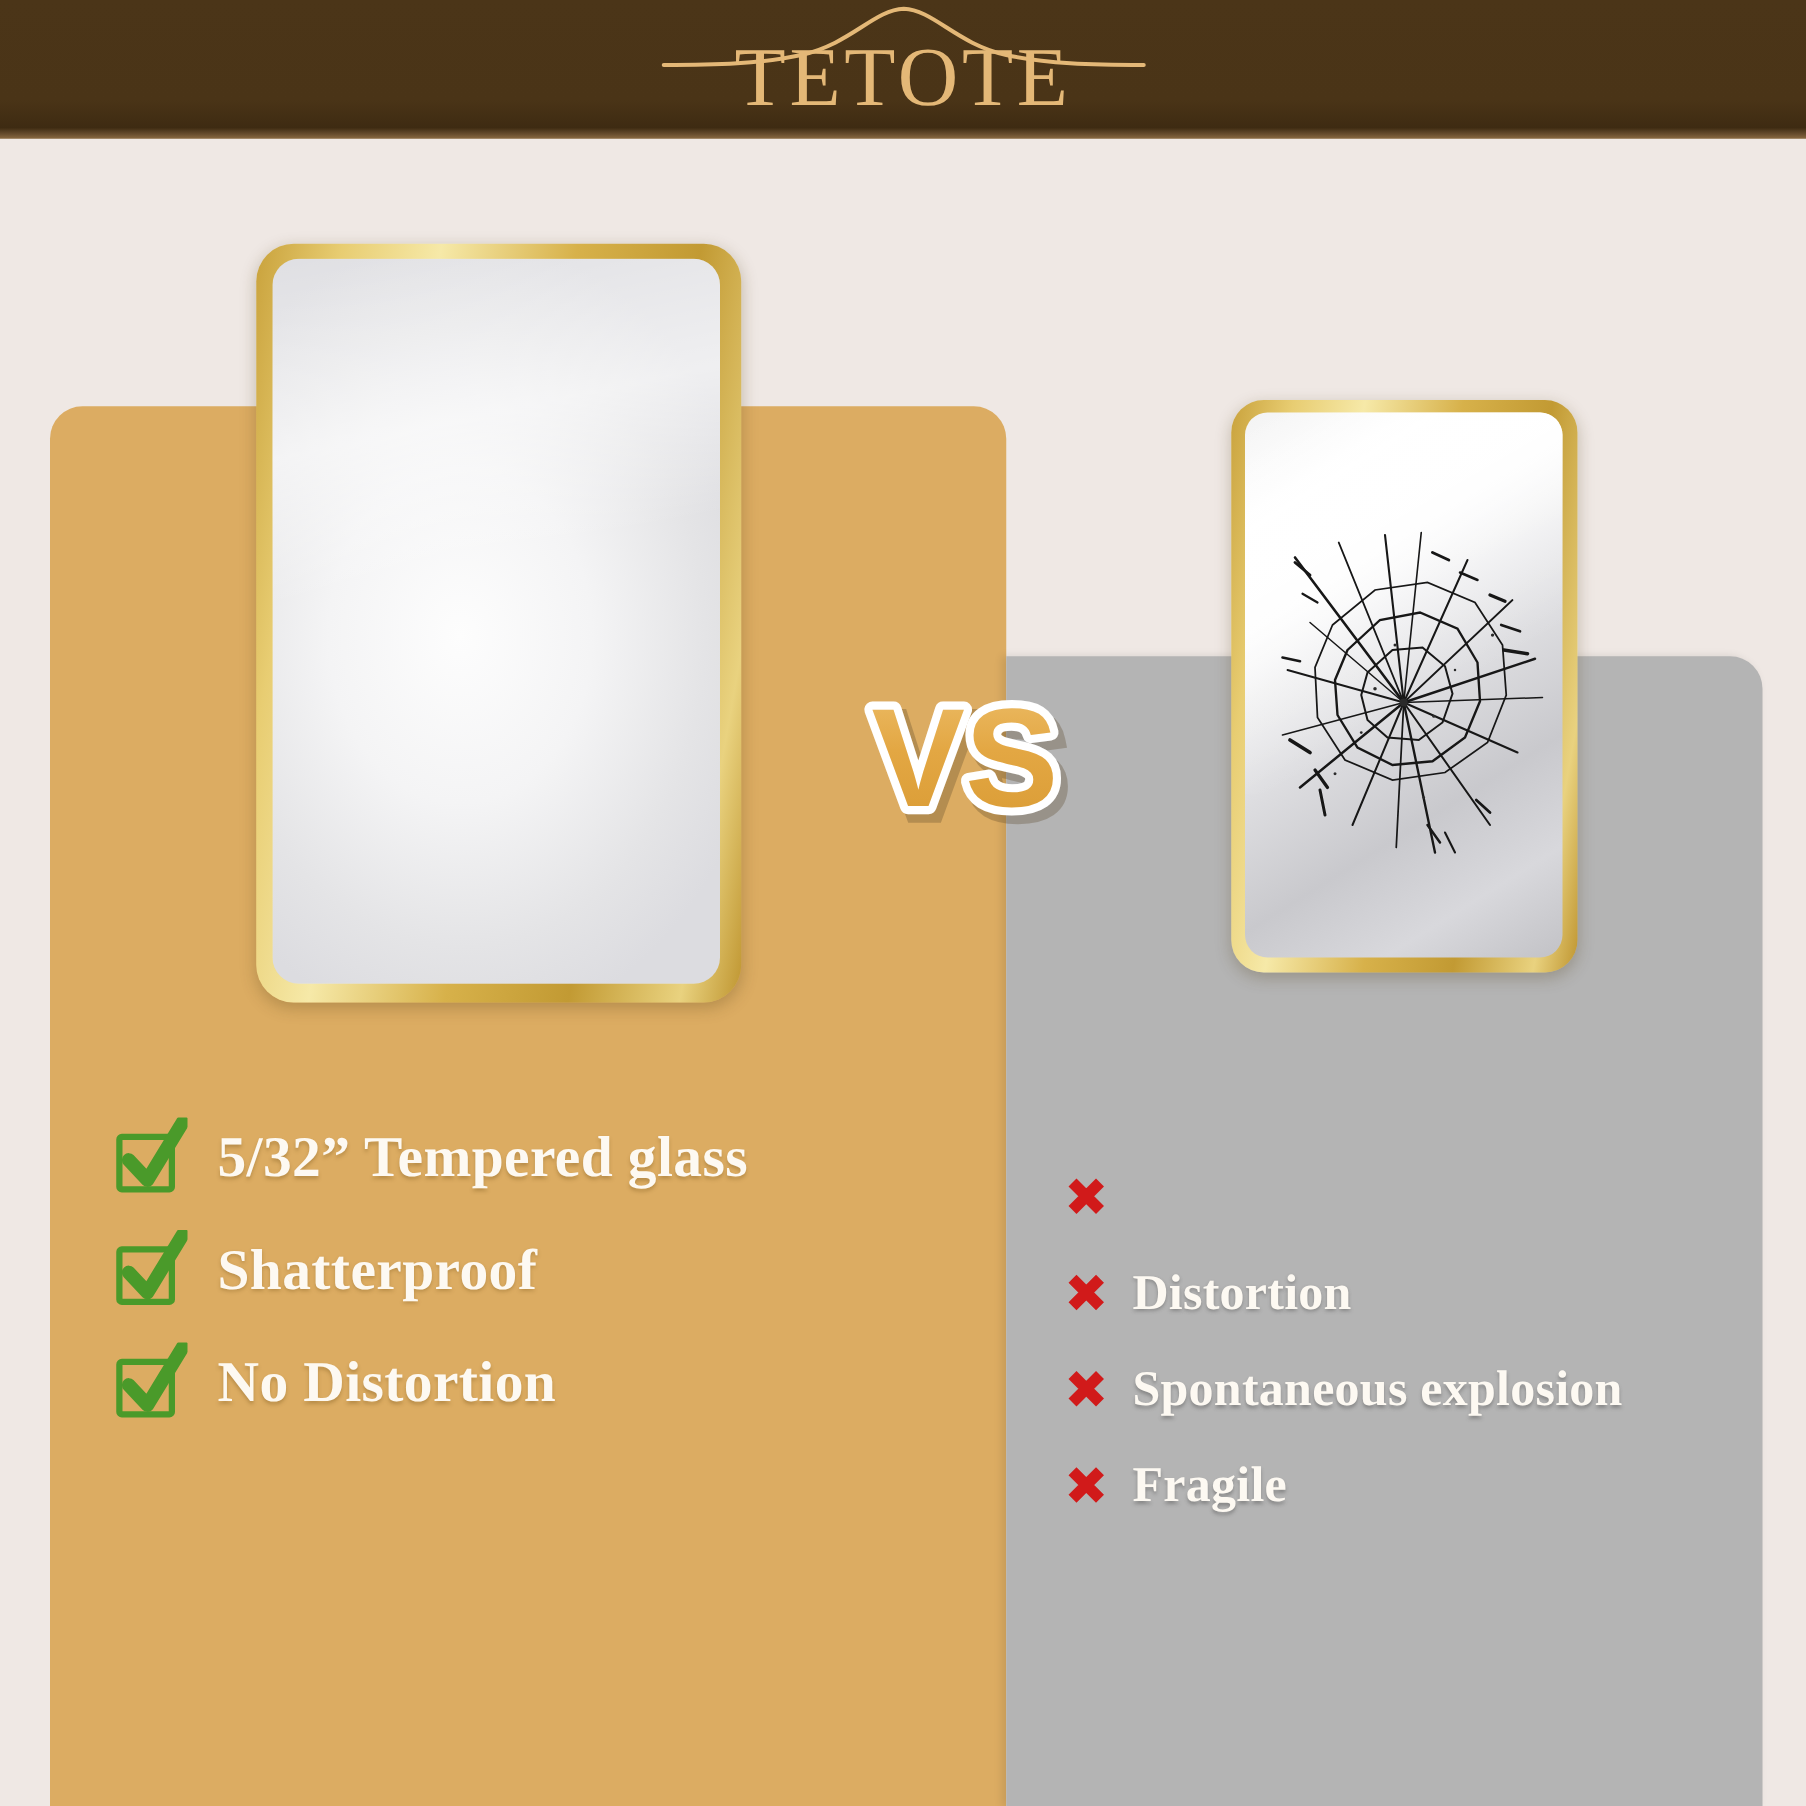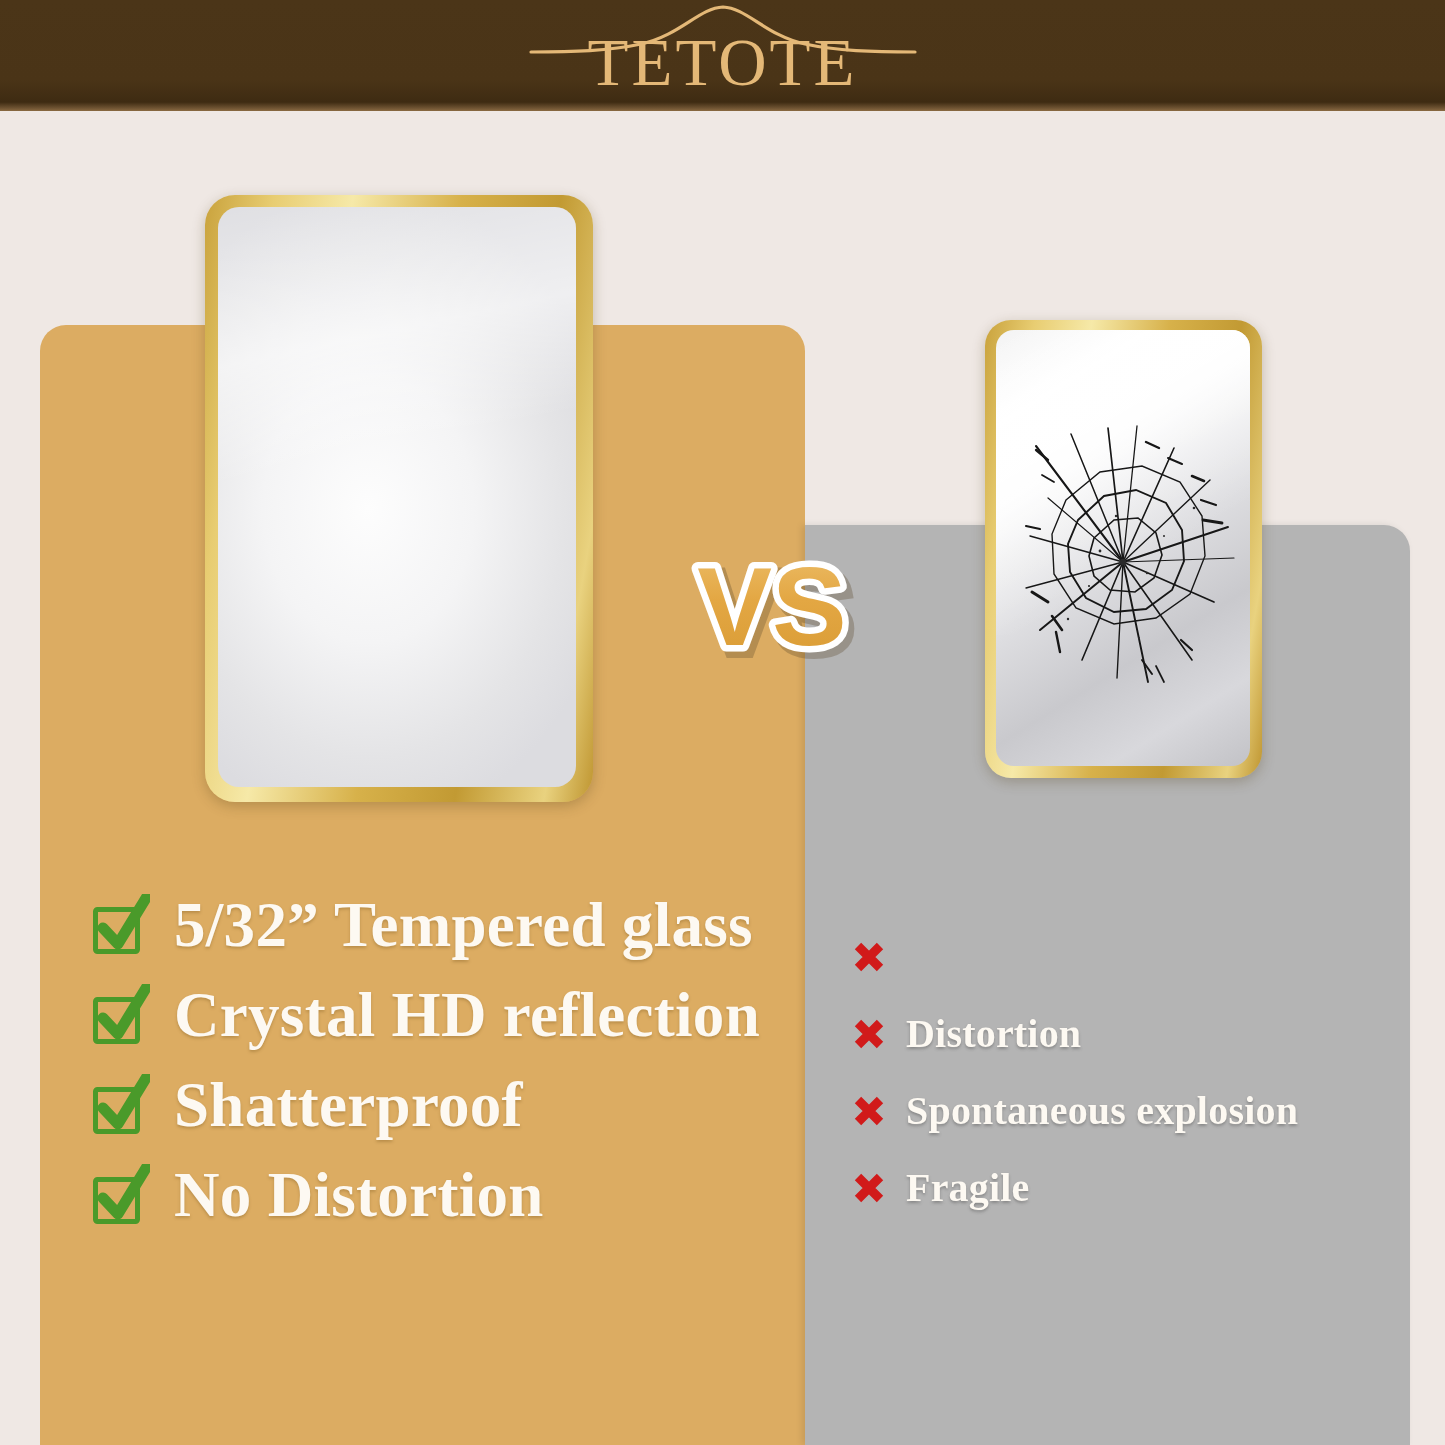--- a/index.html
+++ b/index.html
@@ -157,21 +157,21 @@
   }
   #list-pros .icon-box { width: 58px; height: 62px; margin-right: 24px; }
   #list-cons .icon-box { width: 34px; height: 36px; margin-right: 20px; }
 
   .feature-label {
     color: #fdf9f2;
     font-family: "Liberation Serif", "DejaVu Serif", serif;
     font-weight: bold;
   }
   #list-pros .feature-label {
-    font-size: 63px;
+    font-size: 46px;
     letter-spacing: 0.3px;
     text-shadow: 0 2px 3px rgba(120,85,30,0.35);
   }
   #list-cons .feature-label {
     font-size: 40px;
     letter-spacing: 0.2px;
     text-shadow: 0 2px 3px rgba(70,70,70,0.40);
   }
 </style>
 </head>
@@ -275,41 +275,34 @@
   <div class="feature-list" id="list-pros">
 
     <div class="feature-row">
       <svg class="icon-box" viewBox="0 0 58 62">
         <rect x="3.5" y="15.5" width="42" height="42" rx="2" fill="none" stroke="#4A9A2A" stroke-width="5"></rect>
         <path d="M11 34 L 26 50 L 54 4" fill="none" stroke="#4A9A2A" stroke-width="11" stroke-linecap="round" stroke-linejoin="round"></path>
       </svg>
       <span class="feature-label">5/32” Tempered glass</span>
     </div>
 
+
     <div class="feature-row">
       <svg class="icon-box" viewBox="0 0 58 62">
         <rect x="3.5" y="15.5" width="42" height="42" rx="2" fill="none" stroke="#4A9A2A" stroke-width="5"></rect>
         <path d="M11 34 L 26 50 L 54 4" fill="none" stroke="#4A9A2A" stroke-width="11" stroke-linecap="round" stroke-linejoin="round"></path>
       </svg>
-      <span class="feature-label">Crystal HD reflection</span>
+      <span class="feature-label">Shatterproof</span>
     </div>
 
     <div class="feature-row">
       <svg class="icon-box" viewBox="0 0 58 62">
         <rect x="3.5" y="15.5" width="42" height="42" rx="2" fill="none" stroke="#4A9A2A" stroke-width="5"></rect>
         <path d="M11 34 L 26 50 L 54 4" fill="none" stroke="#4A9A2A" stroke-width="11" stroke-linecap="round" stroke-linejoin="round"></path>
       </svg>
-      <span class="feature-label">Shatterproof</span>
-    </div>
-
-    <div class="feature-row">
-      <svg class="icon-box" viewBox="0 0 58 62">
-        <rect x="3.5" y="15.5" width="42" height="42" rx="2" fill="none" stroke="#4A9A2A" stroke-width="5"></rect>
-        <path d="M11 34 L 26 50 L 54 4" fill="none" stroke="#4A9A2A" stroke-width="11" stroke-linecap="round" stroke-linejoin="round"></path>
-      </svg>
       <span class="feature-label">No Distortion</span>
     </div>
 
 
   </div>
 
   <div class="feature-list" id="list-cons">
 
     <div class="feature-row">
       <svg class="icon-box" viewBox="0 0 34 36">

